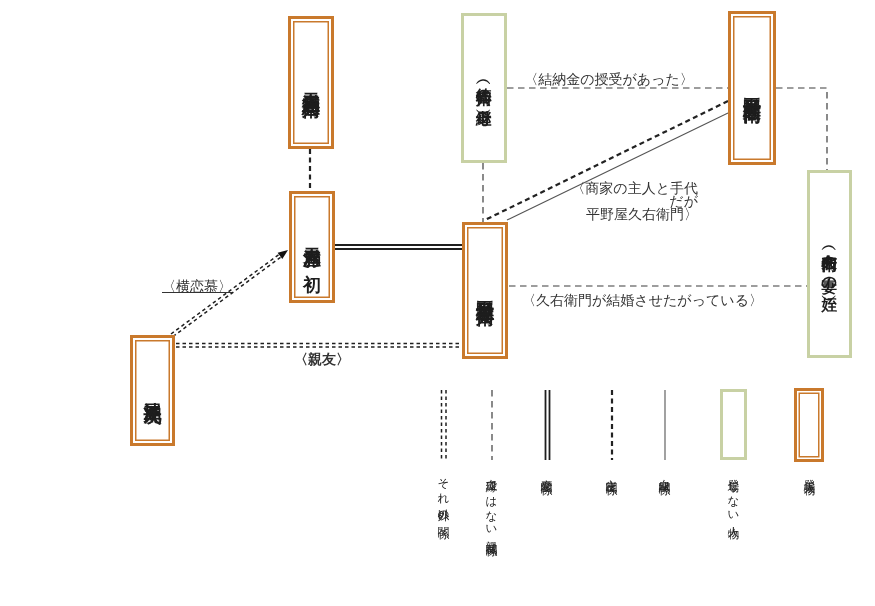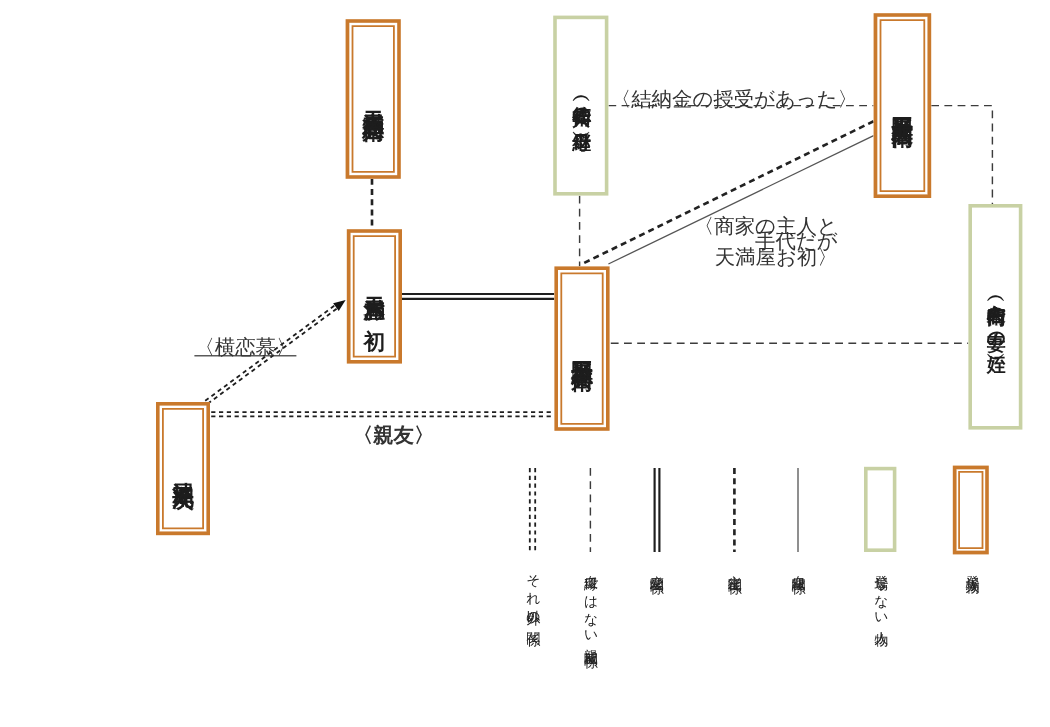--- a/index.html
+++ b/index.html
@@ -18,21 +18,21 @@
   .dash-double{stroke:#1f1f1f;stroke-width:1.5;stroke-dasharray:3.5 3;fill:none;}
   .arrow{fill:#111;stroke:none;}
   .person{position:absolute;display:flex;align-items:center;justify-content:center;
           background:#fff;box-sizing:border-box;}
   .appearing{border:3px solid var(--orange);
              box-shadow:inset 0 0 0 2px #fff, inset 0 0 0 3.5px var(--orange);}
   .non-appearing{border:3px solid var(--green);}
   .vtext{writing-mode:vertical-rl;font-weight:bold;color:var(--ink);line-height:1;}
   .person .vtext{font-size:18px;letter-spacing:1.5px;}
   .person.non-appearing .vtext{font-size:15.5px;letter-spacing:1px;}
-  .edge-label{position:absolute;font-size:17px;color:#333;white-space:nowrap;}
+  .edge-label{position:absolute;font-size:14px;color:#333;white-space:nowrap;}
   .edge-label.center{text-align:center;}
   .edge-label.rightal{text-align:right;white-space:normal;line-height:13px;}
   .legend-label{position:absolute;writing-mode:vertical-rl;font-size:11.5px;
                 color:#222;letter-spacing:1.5px;line-height:1;}
   .legend-box{position:absolute;box-sizing:border-box;background:#fff;}
   .legend-box.green{border:3px solid var(--green);}
   .legend-box.orange{border:3px solid var(--orange);
                      box-shadow:inset 0 0 0 1.5px #fff, inset 0 0 0 3px var(--orange);}
 </style>
 </head>
@@ -99,23 +99,24 @@
   </div>
   <div class="person non-appearing" style="left:807px;top:170px;width:45px;height:188px;">
     <span class="vtext">（久右衛門の妻の姪）</span>
   </div>
   <div class="person appearing" style="left:130px;top:335px;width:45px;height:111px;">
     <span class="vtext">油屋九平次</span>
   </div>
 
   <div class="edge-label center" style="left:509px;top:71px;width:200px;">〈結納金の授受があった〉</div>
   <div class="edge-label rightal" style="left:563px;top:182px;width:135px;">
-    <span style="display:block;font-family:Liberation Serif, serif;">〈商家の主人と手代だが</span>
-    <span style="display:block;">天満屋お初〉</span>
+    <span style="display:block;">〈商家の主人と手代だが</span>
+    <span style="display:block;">平野屋久右衛門〉</span>
   </div>
+  <div class="edge-label center" style="left:522px;top:292px;width:200px;">〈久右衛門が結婚させたがっている〉</div>
   <div class="edge-label center" style="left:162px;top:278px;width:50px;text-decoration:underline;">〈横恋慕〉</div>
   <div class="edge-label center" style="left:294px;top:351px;width:40px;font-weight:bold;">〈親友〉</div>
 
   <div class="legend-box green" style="left:720px;top:389px;width:27px;height:71px;"></div>
   <div class="legend-box orange" style="left:794px;top:388px;width:30px;height:74px;"></div>
 
   <div class="legend-label" style="left:437px;top:470px;">それ以外の関係</div>
   <div class="legend-label" style="left:485px;top:470px;">血縁ではない親戚関係</div>
   <div class="legend-label" style="left:540px;top:470px;">恋愛関係</div>
   <div class="legend-label" style="left:605px;top:470px;">主従関係</div>

